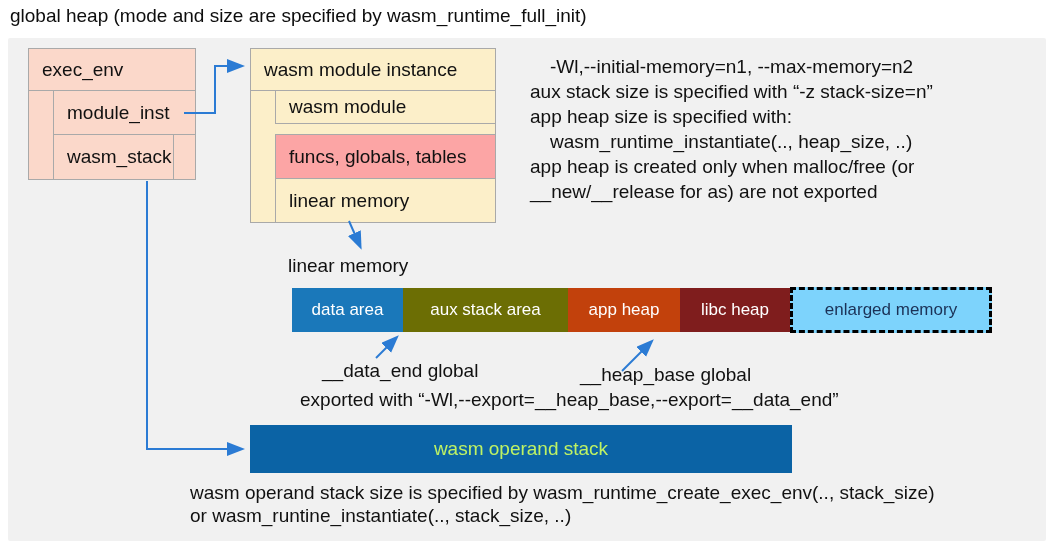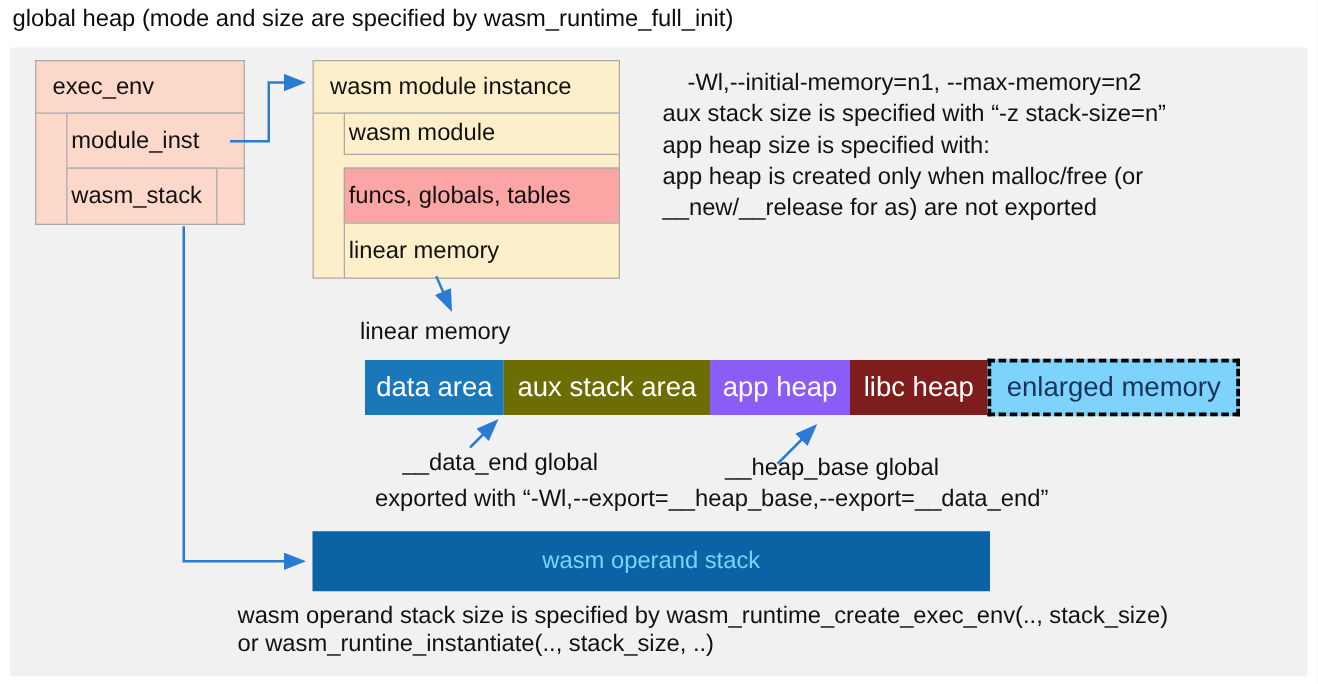--- a/index.html
+++ b/index.html
@@ -10,52 +10,52 @@
   .title { position:absolute; left:10px; top:5px; font-size:19px; color:#0d0d0d; }
 
   .canvas { position:absolute; left:8px; top:38px; width:1038px; height:503px;
             border-radius:2px; }
 
   
   .recbox { position:absolute; border:1px solid #a9a9a9; }
   .recbox .hdr { height:42px; line-height:41px; padding-left:13px;
                  font-size:19px; border-bottom:1px solid #a9a9a9; }
   .recrow { position:absolute; border:1px solid #a9a9a9; font-size:19px;
-            padding-left:3px; display:flex; align-items:center; }
+            padding-left:13px; display:flex; align-items:center; }
 
   .exec-env { left:28px; top:48px; width:168px; height:132px; }
   .row-module-inst { left:53px; top:90px;  width:143px; height:45px; }
   .row-wasm-stack  { left:53px; top:134px; width:121px; height:46px; }
 
   .mod-inst { left:250px; top:48px; width:246px; height:175px; }
   .row-mi-0 { left:275px; top:90px;  width:221px; height:34px; }
   .row-mi-1 { left:275px; top:134px; width:221px; height:45px; }
   .row-mi-2 { left:275px; top:178px; width:221px; height:45px; }
 
   .notes-right { position:absolute; left:530px; top:54px; font-size:19px; line-height:25px; }
   .notes-right .indent { padding-left:20px; }
 
   .lm-label { position:absolute; left:288px; top:255px; font-size:19px; }
 
   .seg { position:absolute; top:288px; height:44px; display:flex;
-         align-items:center; justify-content:center; font-size:22px; color:#fff; }
+         align-items:center; justify-content:center; font-size:17px; color:#fff; }
   .seg-data { left:292px; width:111px; }
   .seg-aux  { left:403px; width:165px; }
   .seg-app  { left:568px; width:112px; }
   .seg-libc { left:680px; width:110px; }
   .seg-enlarged { left:790px; top:287px; width:202px; height:46px;
                   border:3px dashed #000; background:#fff; }
 
   .ann { position:absolute; font-size:19px; }
   .ann-data-end  { left:322px; top:360px; }
   .ann-heap-base { left:580px; top:364px; }
   .ann-exported  { left:300px; top:389px; }
 
   .operand-stack { position:absolute; left:250px; top:425px; width:542px; height:48px;
-                   color:#7dd3fc; font-size:19px; display:flex;
+                   color:#bef264; font-size:19px; display:flex;
                    align-items:center; justify-content:center; }
 
   .bottom-notes { position:absolute; left:190px; top:481px; font-size:19px; line-height:23px; }
 
   .arrows { position:absolute; left:0; top:0; width:1054px; height:547px;
             pointer-events:none; }
 </style>
 </head>
 <body>
 
@@ -73,29 +73,30 @@
   <div class="hdr">wasm module instance</div>
 </div>
 <div class="recrow row-mi-0" style="background-color: rgb(252, 239, 201);">wasm module</div>
 <div class="recrow row-mi-1" style="background-color: #fca5a5;">funcs, globals, tables</div>
 <div class="recrow row-mi-2" style="background-color: rgb(252, 239, 201);">linear memory</div>
 
 <div class="notes-right">
   <div class="indent">-Wl,--initial-memory=n1, --max-memory=n2</div>
   <div>aux stack size is specified with “-z stack-size=n”</div>
   <div>app heap size is specified with:</div>
+  <div class="indent">wasm_runtime_instantiate(.., heap_size, ..)</div>
   <div>app heap is created only when malloc/free (or</div>
   <div>__new/__release for as) are not exported</div>
 </div>
 
 <div class="lm-label">linear memory</div>
 
 <div class="seg seg-data" style="background-color: rgb(26, 120, 186);">data area</div>
 <div class="seg seg-aux" style="background-color: rgb(108, 110, 4);">aux stack area</div>
-<div class="seg seg-app" style="background-color: #8b5cf6;">app heap</div>
+<div class="seg seg-app" style="background-color: #c2410c;">app heap</div>
 <div class="seg seg-libc" style="background-color: #7f1d1d;">libc heap</div>
 <div class="seg seg-enlarged" style="background-color: #7dd3fc; color: rgb(27, 49, 86);">enlarged memory</div>
 
 <div class="ann ann-data-end">__data_end global</div>
 <div class="ann ann-heap-base">__heap_base global</div>
 <div class="ann ann-exported">exported with “-Wl,--export=__heap_base,--export=__data_end”</div>
 
 <div class="operand-stack" style="background-color: rgb(11, 99, 165);">wasm operand stack</div>
 
 <div class="bottom-notes">

